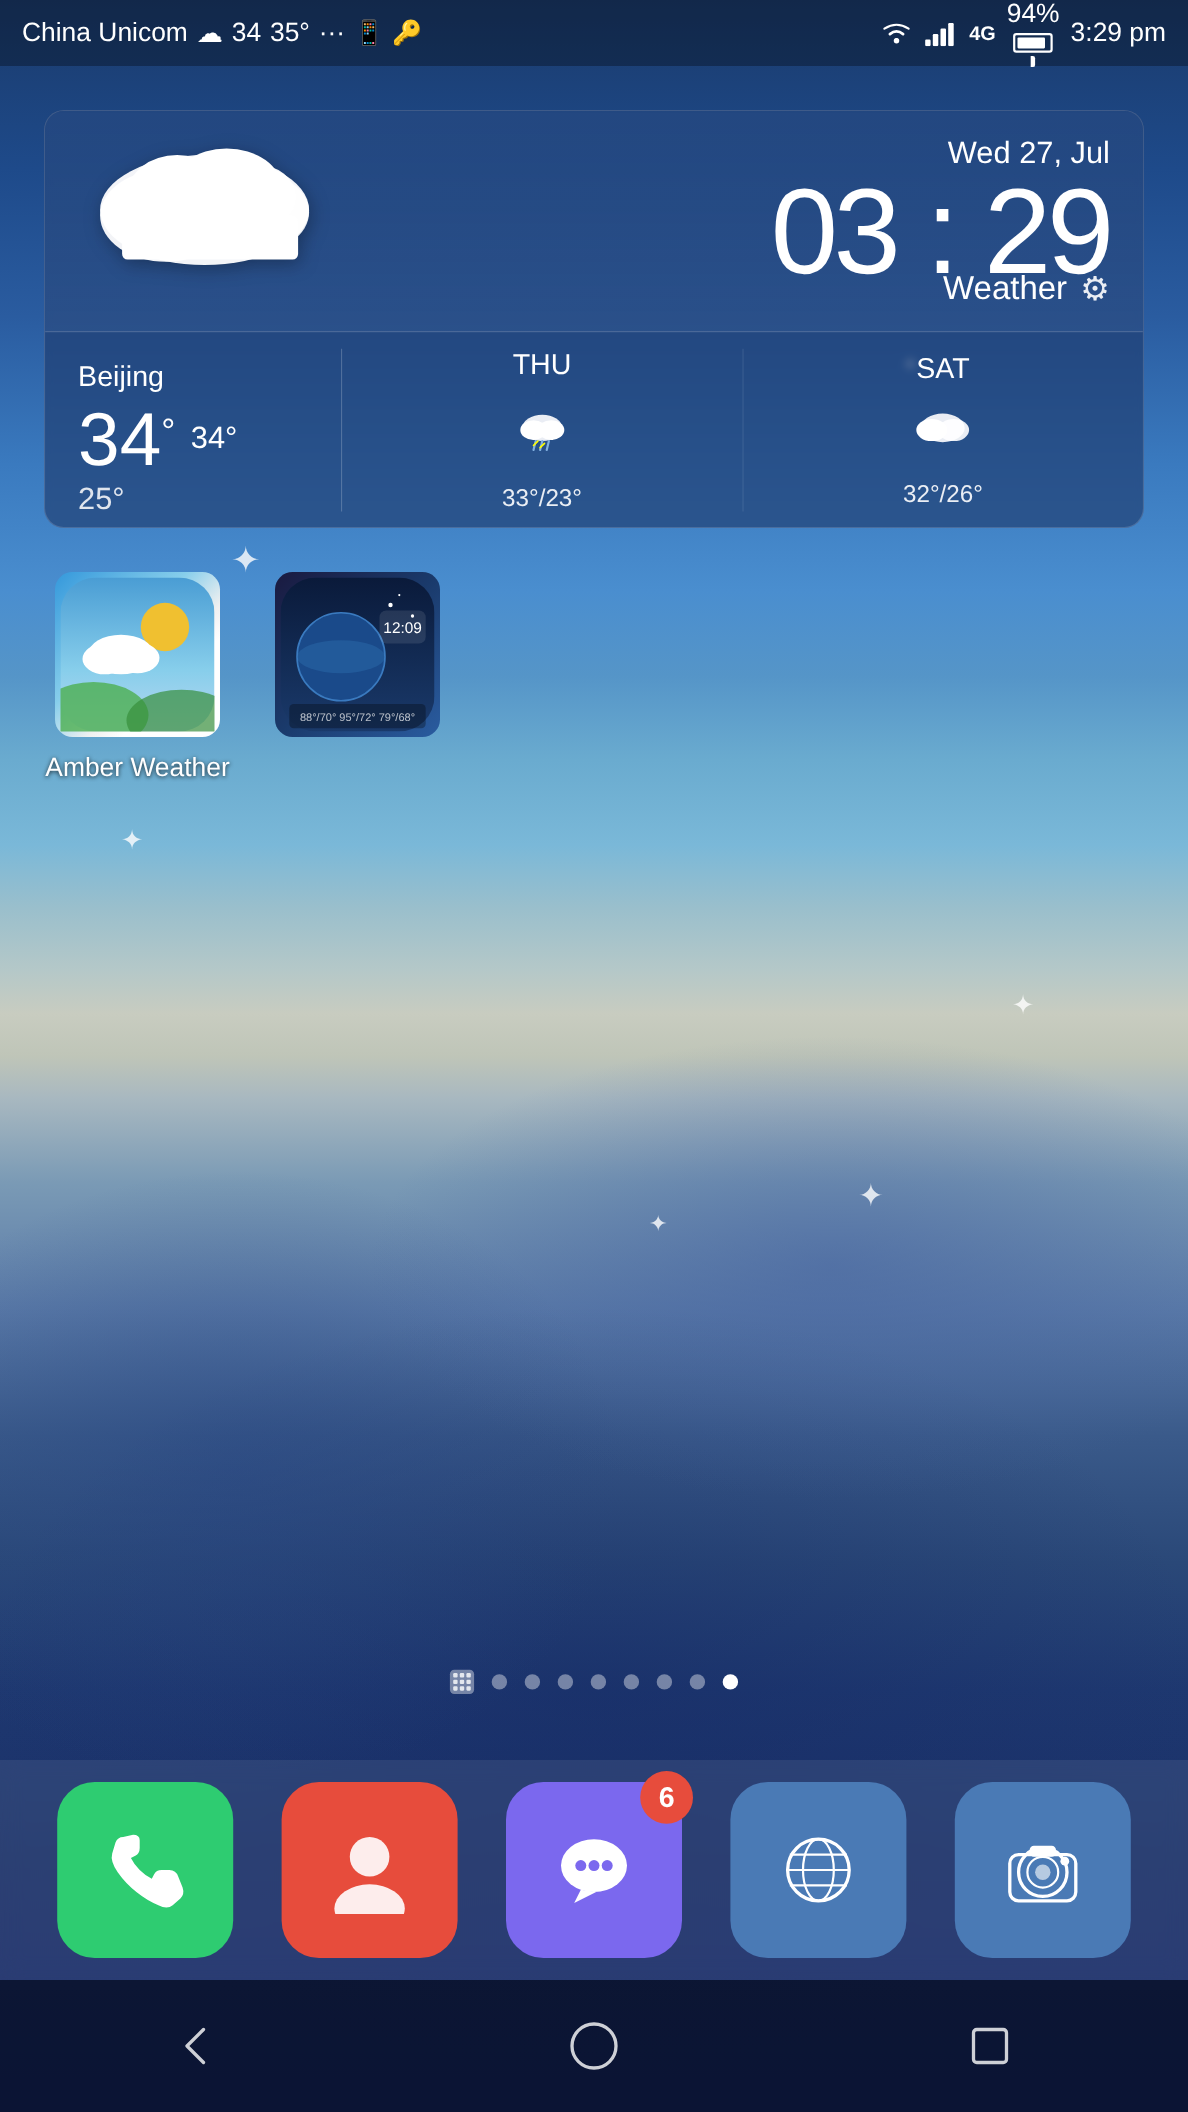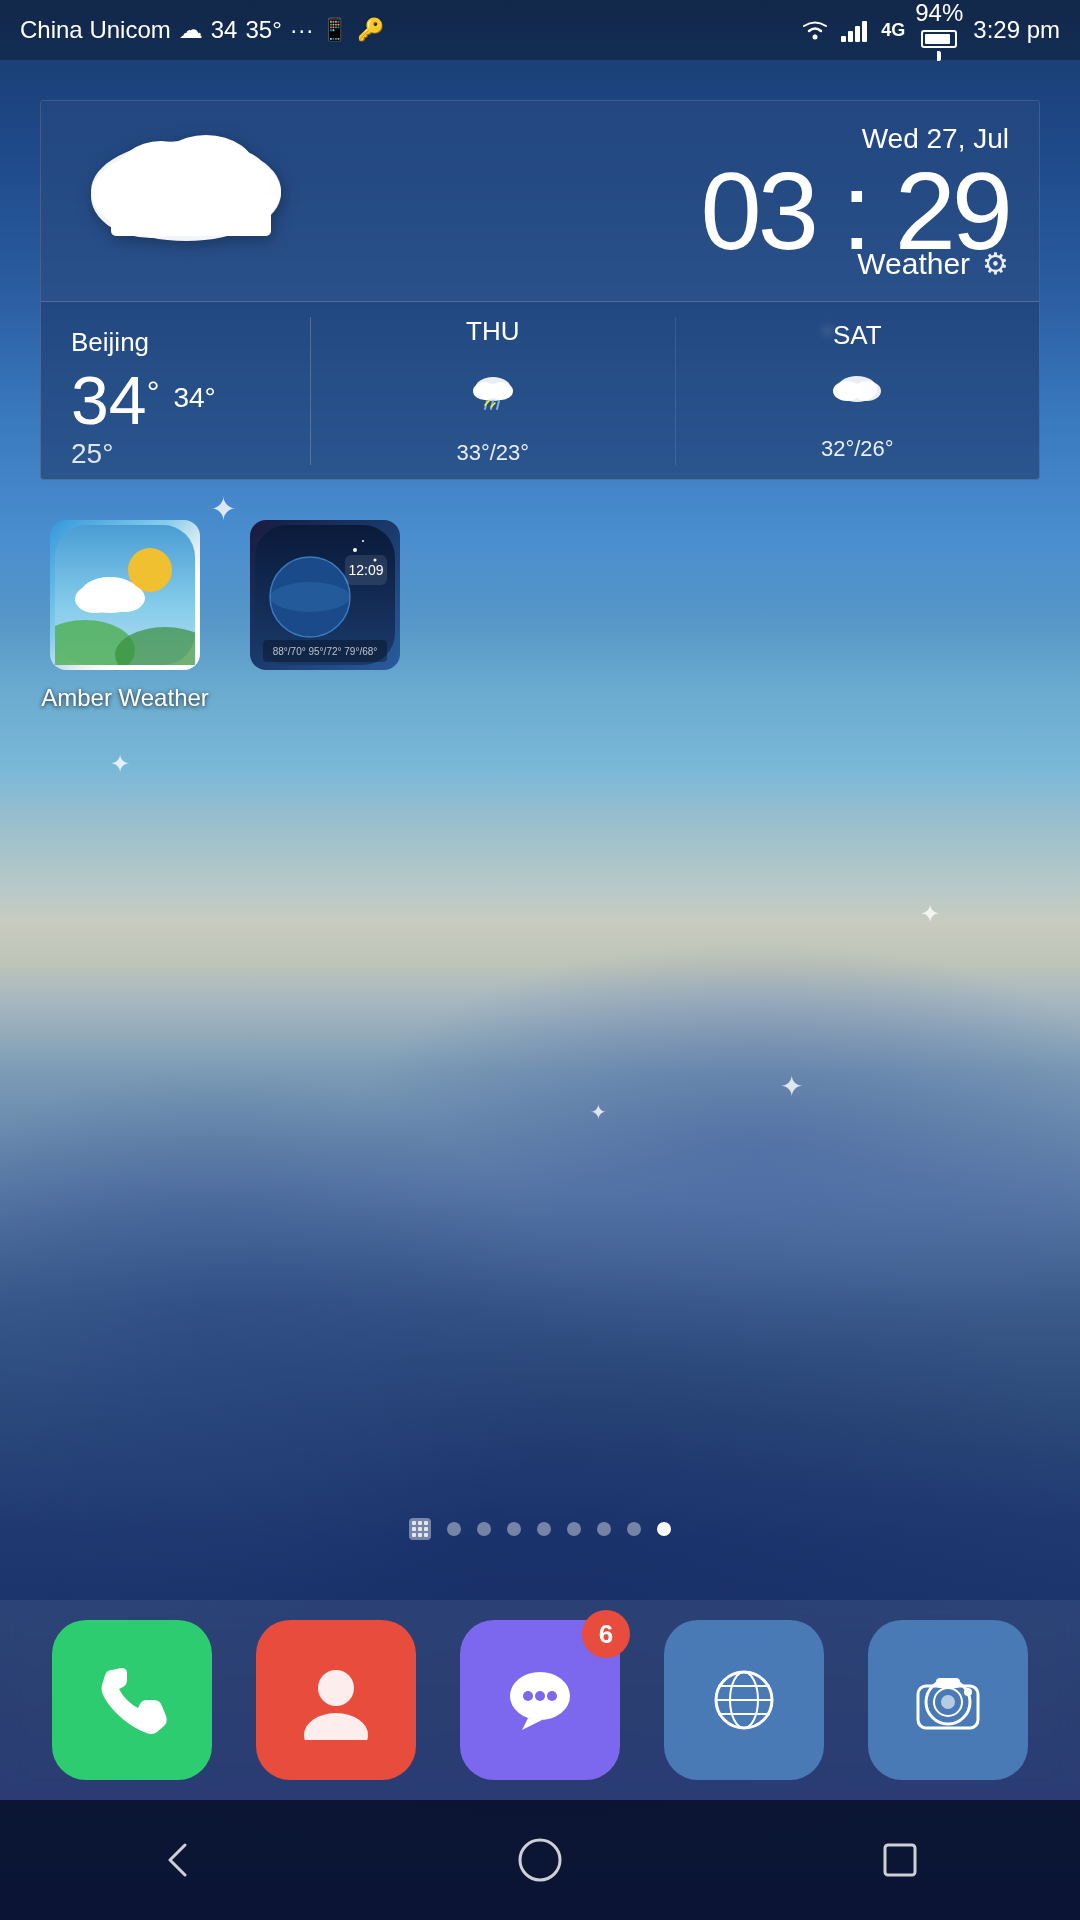--- a/index.html
+++ b/index.html
@@ -110,21 +110,21 @@
     }
 
     
     .weather-widget {
       position: absolute;
       top: 100px;
       left: 40px;
       right: 40px;
       height: 380px;
       background: rgba(30,60,110,0.65);
-      border-radius: 4px;
+      border-radius: 18px;
       overflow: hidden;
       backdrop-filter: blur(4px);
       border: 1px solid rgba(255,255,255,0.15);
     }
 
     .widget-top {
       height: 200px;
       position: relative;
       background: linear-gradient(180deg, rgba(40,80,140,0.5) 0%, rgba(60,100,160,0.3) 100%);
       padding: 20px 30px;

